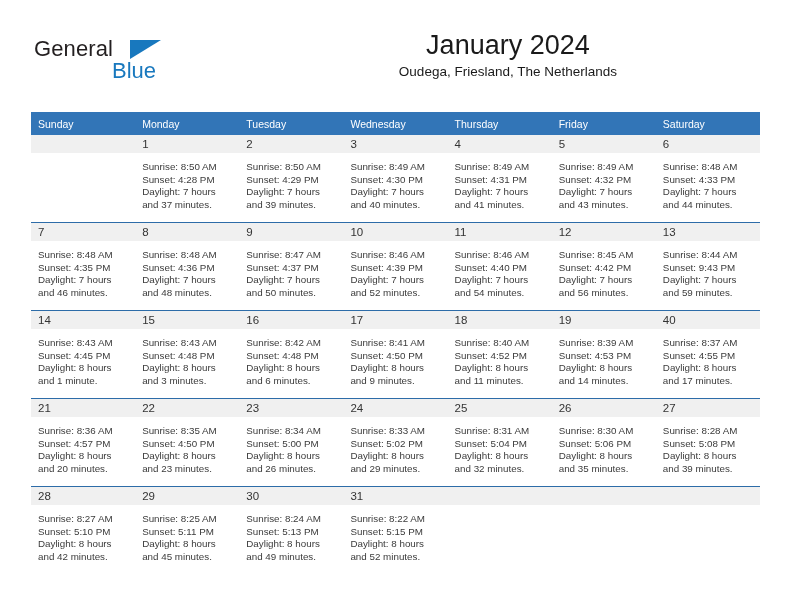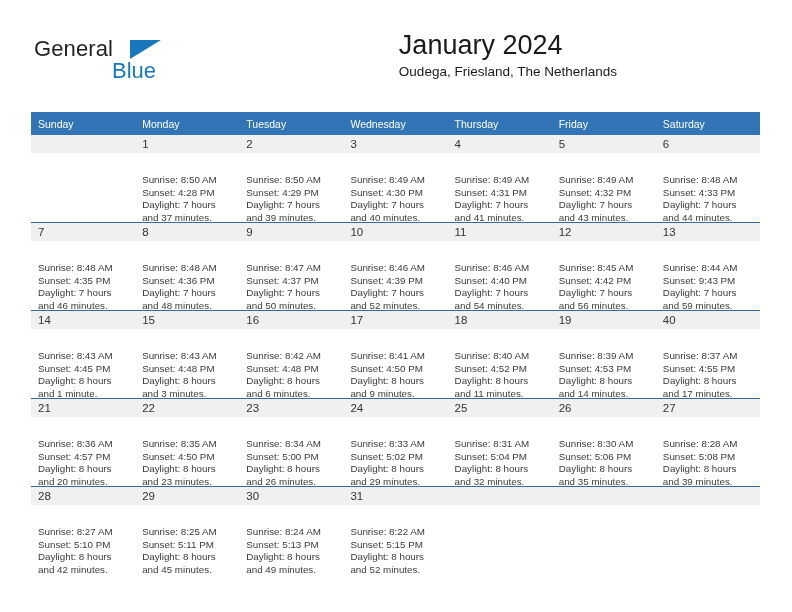--- a/index.html
+++ b/index.html
@@ -62,21 +62,21 @@
     width: 0;
     height: 0;
     border-left: 31px solid #1878be;
     border-bottom: 19px solid transparent;
   }
 
   .title-block {
     position: absolute;
     right: 38px;
     top: 28px;
-    text-align: left;
+    text-align: center;
   }
   .cal-title {
     font-size: 27px;
     color: #1a1a1a;
     line-height: 34px;
     white-space: nowrap;
     font-weight: normal;
     margin: 0;
   }
   .cal-subtitle {
@@ -131,21 +131,21 @@
     font-size: 11.5px;
     color: #333333;
     padding-left: 7px;
     box-sizing: border-box;
   }
   .cell.empty .daynum {
     background: #f0f0f0;
     color: transparent;
   }
   .details {
-    padding: 21px 6px 0 7px;
+    padding: 8px 6px 0 7px;
     font-size: 9.8px;
     line-height: 12.6px;
     color: #3b3b3b;
   }
   .details div {
     white-space: nowrap;
   }
 </style>
 </head>
 <body>

